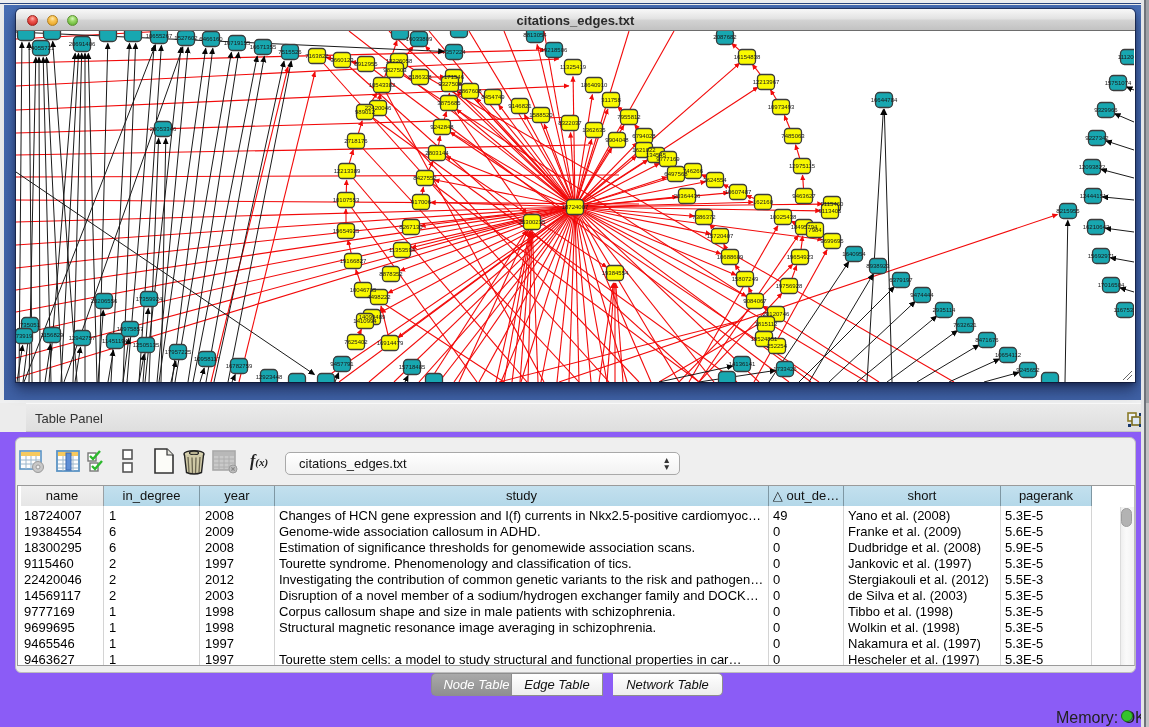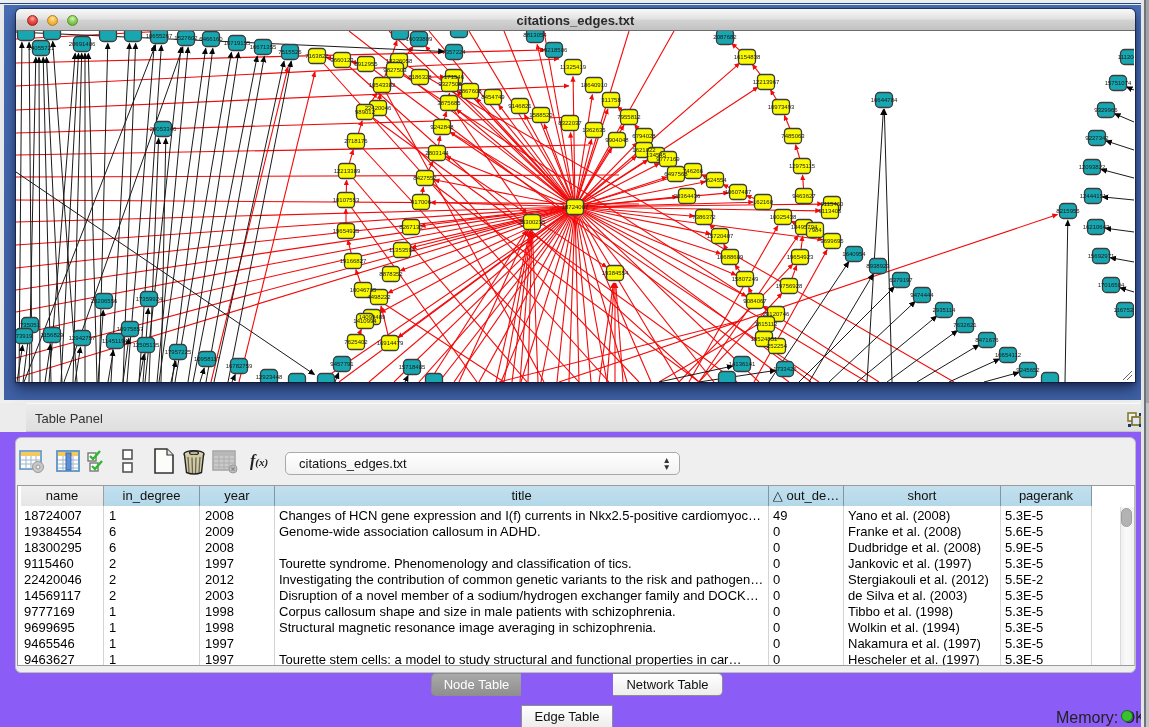--- a/index.html
+++ b/index.html
@@ -45,23 +45,23 @@
 .hdr{position:absolute;top:0;height:20px;background:linear-gradient(180deg,#c3e0ee,#b4d8e9);
  border-right:1px solid #7e97a3;font-size:13px;color:#111;text-align:center;line-height:20px;}
 .hdr.first{background:linear-gradient(180deg,#f0f0f0,#e6e6e6);border-right:1px solid #9aa0a4;text-align:center;}
 .colline{position:absolute;top:20px;width:1px;height:160px;background:#d4d4d4;}
 .cell{position:absolute;height:16px;font-size:13px;color:#000;white-space:nowrap;overflow:hidden;}
 
 #sbtrack{left:1102px;top:21px;width:14px;height:159px;background:linear-gradient(90deg,#efefef,#fafafa 40%,#f3f3f3);border-left:1px solid #dcdcdc;}
 #sbthumb{left:1103px;top:22px;width:11px;height:19px;border-radius:6px;background:#b3b3b3;border:1px solid #9d9d9d;}
 
 #tabs{left:431px;top:241px;height:23px;font-size:13px;}
-.tab{position:absolute;top:0;height:23px;line-height:22px;text-align:center;border:1px solid #8e8e8e;}
+.tab{position:absolute;top:0;height:23px;line-height:22px;text-align:center;border:1px solid #8e8e8e;font-style:italic;}
 #tab1{left:0;width:90px;border-radius:5px 0 0 5px;background:linear-gradient(180deg,#a9a9a9,#8f8f8f);color:#fff;border-right:none;}
-#tab2{left:90px;width:92px;background:linear-gradient(180deg,#ffffff,#ededed);color:#111;margin-top:32px;}
+#tab2{left:80px;width:92px;background:linear-gradient(180deg,#ffffff,#ededed);color:#111;}
 #tab3{left:182px;width:110px;border-radius:0 5px 5px 0;background:linear-gradient(180deg,#ffffff,#ededed);color:#111;border-left:none;}
 
 #mem{left:1056px;top:709px;font-size:16px;color:#222;}
 #memdot{left:1121px;top:710px;width:12px;height:12px;border-radius:50%;background:#35c42d;border:1.5px solid #1e6b1e;}
 </style>
 </head>
 <body>
 <div class="abs" id="topstrip"></div>
 <div class="abs" id="leftstrip"></div>
 <div class="abs" id="desktop"></div>
@@ -680,21 +680,21 @@
     </svg>
 <div class="abs" style="left:250px;top:20px;font-family:'Liberation Serif',serif;font-style:italic;font-weight:bold;font-size:16px;color:#222"><i>f</i><span style="font-size:11px;font-weight:bold">(x)</span></div>
   <div class="abs" id="combo">
       <span class="lbl">citations_edges.txt</span>
       <span class="arr">▲<br>▼</span>
     </div>
   <div class="abs" id="tbl">
 <div class="hdr first" style="left:3px;width:83px">name</div>
 <div class="hdr" style="left:86px;width:96px">in_degree</div>
 <div class="hdr" style="left:182px;width:75px">year</div>
-<div class="hdr" style="left:257px;width:494px">title</div>
+<div class="hdr" style="left:257px;width:494px">study</div>
 <div class="hdr" style="left:751px;width:75px">△ out_de…</div>
 <div class="hdr" style="left:826px;width:157px">short</div>
 <div class="hdr" style="left:983px;width:91px">pagerank</div>
 <div class="colline" style="left:85px"></div>
 <div class="colline" style="left:181px"></div>
 <div class="colline" style="left:256px"></div>
 <div class="colline" style="left:750px"></div>
 <div class="colline" style="left:825px"></div>
 <div class="colline" style="left:982px"></div>
 <div class="colline" style="left:1073px"></div>
@@ -703,62 +703,63 @@
 <div class="cell" style="left:187px;top:22px;width:68px">2008</div>
 <div class="cell" style="left:261px;top:22px;width:488px">Changes of HCN gene expression and I(f) currents in Nkx2.5-positive cardiomyoc…</div>
 <div class="cell" style="left:755px;top:22px;width:69px">49</div>
 <div class="cell" style="left:830px;top:22px;width:151px">Yano et al. (2008)</div>
 <div class="cell" style="left:987px;top:22px;width:85px">5.3E-5</div>
 <div class="cell" style="left:6px;top:38px;width:78px">19384554</div>
 <div class="cell" style="left:91px;top:38px;width:89px">6</div>
 <div class="cell" style="left:187px;top:38px;width:68px">2009</div>
 <div class="cell" style="left:261px;top:38px;width:488px">Genome-wide association callosum in ADHD.</div>
 <div class="cell" style="left:755px;top:38px;width:69px">0</div>
-<div class="cell" style="left:830px;top:38px;width:151px">Franke et al. (2008)</div>
+<div class="cell" style="left:830px;top:38px;width:151px">Franke et al. (2009)</div>
 <div class="cell" style="left:987px;top:38px;width:85px">5.6E-5</div>
 <div class="cell" style="left:6px;top:54px;width:78px">18300295</div>
 <div class="cell" style="left:91px;top:54px;width:89px">6</div>
 <div class="cell" style="left:187px;top:54px;width:68px">2008</div>
+<div class="cell" style="left:261px;top:54px;width:488px">Estimation of significance thresholds for genomewide association scans.</div>
 <div class="cell" style="left:755px;top:54px;width:69px">0</div>
 <div class="cell" style="left:830px;top:54px;width:151px">Dudbridge et al. (2008)</div>
 <div class="cell" style="left:987px;top:54px;width:85px">5.9E-5</div>
 <div class="cell" style="left:6px;top:70px;width:78px">9115460</div>
 <div class="cell" style="left:91px;top:70px;width:89px">2</div>
 <div class="cell" style="left:187px;top:70px;width:68px">1997</div>
 <div class="cell" style="left:261px;top:70px;width:488px">Tourette syndrome. Phenomenology and classification of tics.</div>
 <div class="cell" style="left:755px;top:70px;width:69px">0</div>
 <div class="cell" style="left:830px;top:70px;width:151px">Jankovic et al. (1997)</div>
 <div class="cell" style="left:987px;top:70px;width:85px">5.3E-5</div>
 <div class="cell" style="left:6px;top:86px;width:78px">22420046</div>
 <div class="cell" style="left:91px;top:86px;width:89px">2</div>
 <div class="cell" style="left:187px;top:86px;width:68px">2012</div>
 <div class="cell" style="left:261px;top:86px;width:488px">Investigating the contribution of common genetic variants to the risk and pathogen…</div>
 <div class="cell" style="left:755px;top:86px;width:69px">0</div>
 <div class="cell" style="left:830px;top:86px;width:151px">Stergiakouli et al. (2012)</div>
-<div class="cell" style="left:987px;top:86px;width:85px">5.5E-2</div>
+<div class="cell" style="left:987px;top:86px;width:85px">5.5E-3</div>
 <div class="cell" style="left:6px;top:102px;width:78px">14569117</div>
 <div class="cell" style="left:91px;top:102px;width:89px">2</div>
 <div class="cell" style="left:187px;top:102px;width:68px">2003</div>
 <div class="cell" style="left:261px;top:102px;width:488px">Disruption of a novel member of a sodium/hydrogen exchanger family and DOCK…</div>
 <div class="cell" style="left:755px;top:102px;width:69px">0</div>
 <div class="cell" style="left:830px;top:102px;width:151px">de Silva et al. (2003)</div>
 <div class="cell" style="left:987px;top:102px;width:85px">5.3E-5</div>
 <div class="cell" style="left:6px;top:118px;width:78px">9777169</div>
 <div class="cell" style="left:91px;top:118px;width:89px">1</div>
 <div class="cell" style="left:187px;top:118px;width:68px">1998</div>
 <div class="cell" style="left:261px;top:118px;width:488px">Corpus callosum shape and size in male patients with schizophrenia.</div>
 <div class="cell" style="left:755px;top:118px;width:69px">0</div>
 <div class="cell" style="left:830px;top:118px;width:151px">Tibbo et al. (1998)</div>
 <div class="cell" style="left:987px;top:118px;width:85px">5.3E-5</div>
 <div class="cell" style="left:6px;top:134px;width:78px">9699695</div>
 <div class="cell" style="left:91px;top:134px;width:89px">1</div>
 <div class="cell" style="left:187px;top:134px;width:68px">1998</div>
 <div class="cell" style="left:261px;top:134px;width:488px">Structural magnetic resonance image averaging in schizophrenia.</div>
 <div class="cell" style="left:755px;top:134px;width:69px">0</div>
-<div class="cell" style="left:830px;top:134px;width:151px">Wolkin et al. (1994)</div>
+<div class="cell" style="left:830px;top:134px;width:151px">Wolkin et al. (1998)</div>
 <div class="cell" style="left:987px;top:134px;width:85px">5.3E-5</div>
 <div class="cell" style="left:6px;top:150px;width:78px">9465546</div>
 <div class="cell" style="left:91px;top:150px;width:89px">1</div>
 <div class="cell" style="left:187px;top:150px;width:68px">1997</div>
 <div class="cell" style="left:755px;top:150px;width:69px">0</div>
 <div class="cell" style="left:830px;top:150px;width:151px">Nakamura et al. (1997)</div>
 <div class="cell" style="left:987px;top:150px;width:85px">5.3E-5</div>
 <div class="cell" style="left:6px;top:166px;width:78px">9463627</div>
 <div class="cell" style="left:91px;top:166px;width:89px">1</div>
 <div class="cell" style="left:187px;top:166px;width:68px">1997</div>

